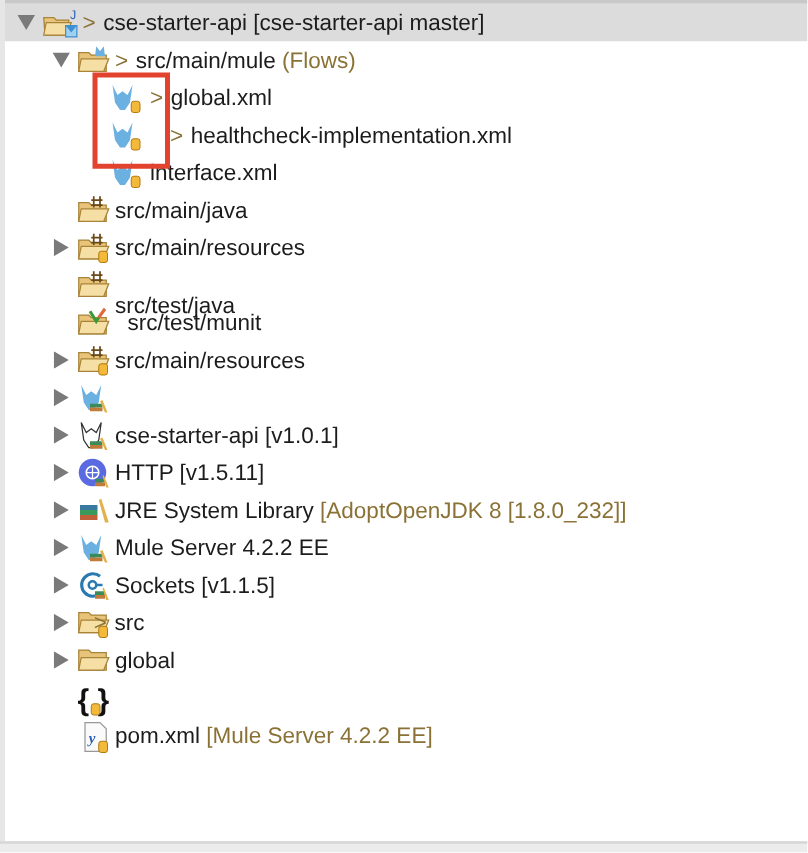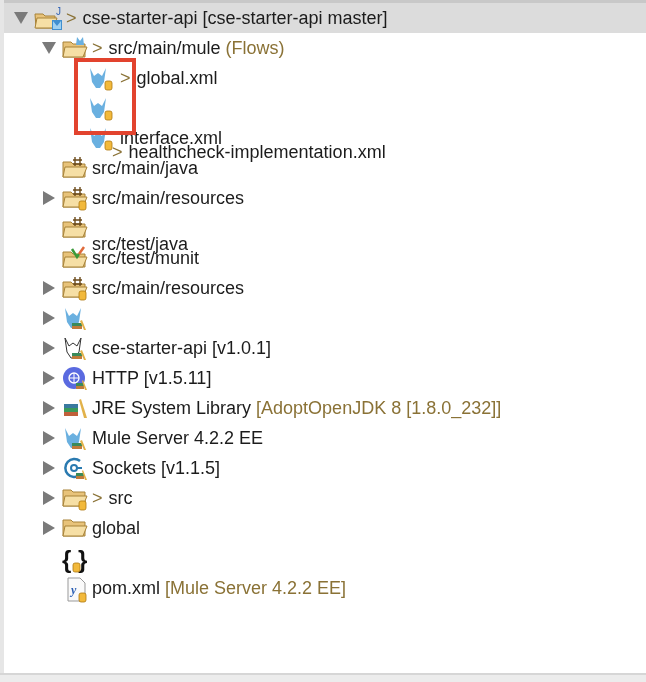--- a/index.html
+++ b/index.html
@@ -100,21 +100,21 @@
       </span>
     </div>
 
     <div class="row" style="top:90px;">
       <span class="icon" style="left:84px;">
         <svg width="28" height="26" viewBox="0 0 28 26">
           <path d="M2 2 l4 8 l4 -3 l4 3 l4 -8 l-2 14 l-4 6 h-4 l-4 -6z" fill="#6ab0e0"></path>
           <rect x="17" y="15" width="7" height="9" rx="2" fill="#f2b93b" stroke="#b07a10" stroke-width="0.8"></rect>
         </svg>
       </span>
-      <span class="label" style="left:108px;margin-top:44px;">
+      <span class="label" style="left:132px;">
         <span class="gt">&gt;</span><span>healthcheck-implementation.xml</span>
       </span>
     </div>
 
     <div class="row" style="top:120px;">
       <span class="icon" style="left:84px;">
         <svg width="28" height="26" viewBox="0 0 28 26">
           <path d="M2 2 l4 8 l4 -3 l4 3 l4 -8 l-2 14 l-4 6 h-4 l-4 -6z" fill="#6ab0e0"></path>
           <rect x="17" y="15" width="7" height="9" rx="2" fill="#f2b93b" stroke="#b07a10" stroke-width="0.8"></rect>
         </svg>
@@ -163,21 +163,21 @@
 
     <div class="row" style="top:240px;">
       <span class="icon" style="left:58px;">
         <svg width="28" height="24" viewBox="0 0 28 24">
           <path d="M1 6 h8 l2 2 h12 v13 h-22z" fill="#e8c37a" stroke="#a88338"></path>
           <path d="M3 11 h22 l-4 10 h-20z" fill="#f6dfa5" stroke="#a88338"></path>
           <path d="M10 3 l5 8 l2 -3" stroke="#3a9a3a" stroke-width="2.5" fill="none"></path>
           <path d="M17 8 l5 -7" stroke="#e06a3a" stroke-width="2.5" fill="none"></path>
         </svg>
       </span>
-      <span class="label" style="left:88px;text-align:right;">src/test/munit</span>
+      <span class="label" style="left:98px;text-align:right;">src/test/munit</span>
     </div>
 
     <div class="row" style="top:270px;">
       <span class="twisty" style="left:38px;">
         <svg width="12" height="14" viewBox="0 0 12 14">
             <polygon points="0,0 12,7 0,14" fill="#7a7a7a"></polygon>
           </svg>
       </span>
       <span class="icon" style="left:58px;">
         <svg width="28" height="26" viewBox="0 0 28 26">
@@ -303,21 +303,21 @@
             <polygon points="0,0 12,7 0,14" fill="#7a7a7a"></polygon>
           </svg>
       </span>
       <span class="icon" style="left:58px;">
         <svg width="28" height="26" viewBox="0 0 28 26">
           <path d="M1 4 h8 l2 2 h12 v14 h-22z" fill="#e8c37a" stroke="#a88338"></path>
           <path d="M3 10 h22 l-4 10 h-20z" fill="#f6dfa5" stroke="#a88338"></path>
           <rect x="17" y="15" width="7" height="9" rx="2" fill="#f2b93b" stroke="#b07a10" stroke-width="0.8"></rect>
         </svg>
       </span>
-      <span class="label" style="left:88px;">
+      <span class="label" style="left:71px;">
         <span class="gt">&gt;</span><span>src</span>
       </span>
     </div>
 
     <div class="row" style="top:510px;">
       <span class="twisty" style="left:38px;">
         <svg width="12" height="14" viewBox="0 0 12 14">
             <polygon points="0,0 12,7 0,14" fill="#7a7a7a"></polygon>
           </svg>
       </span>

